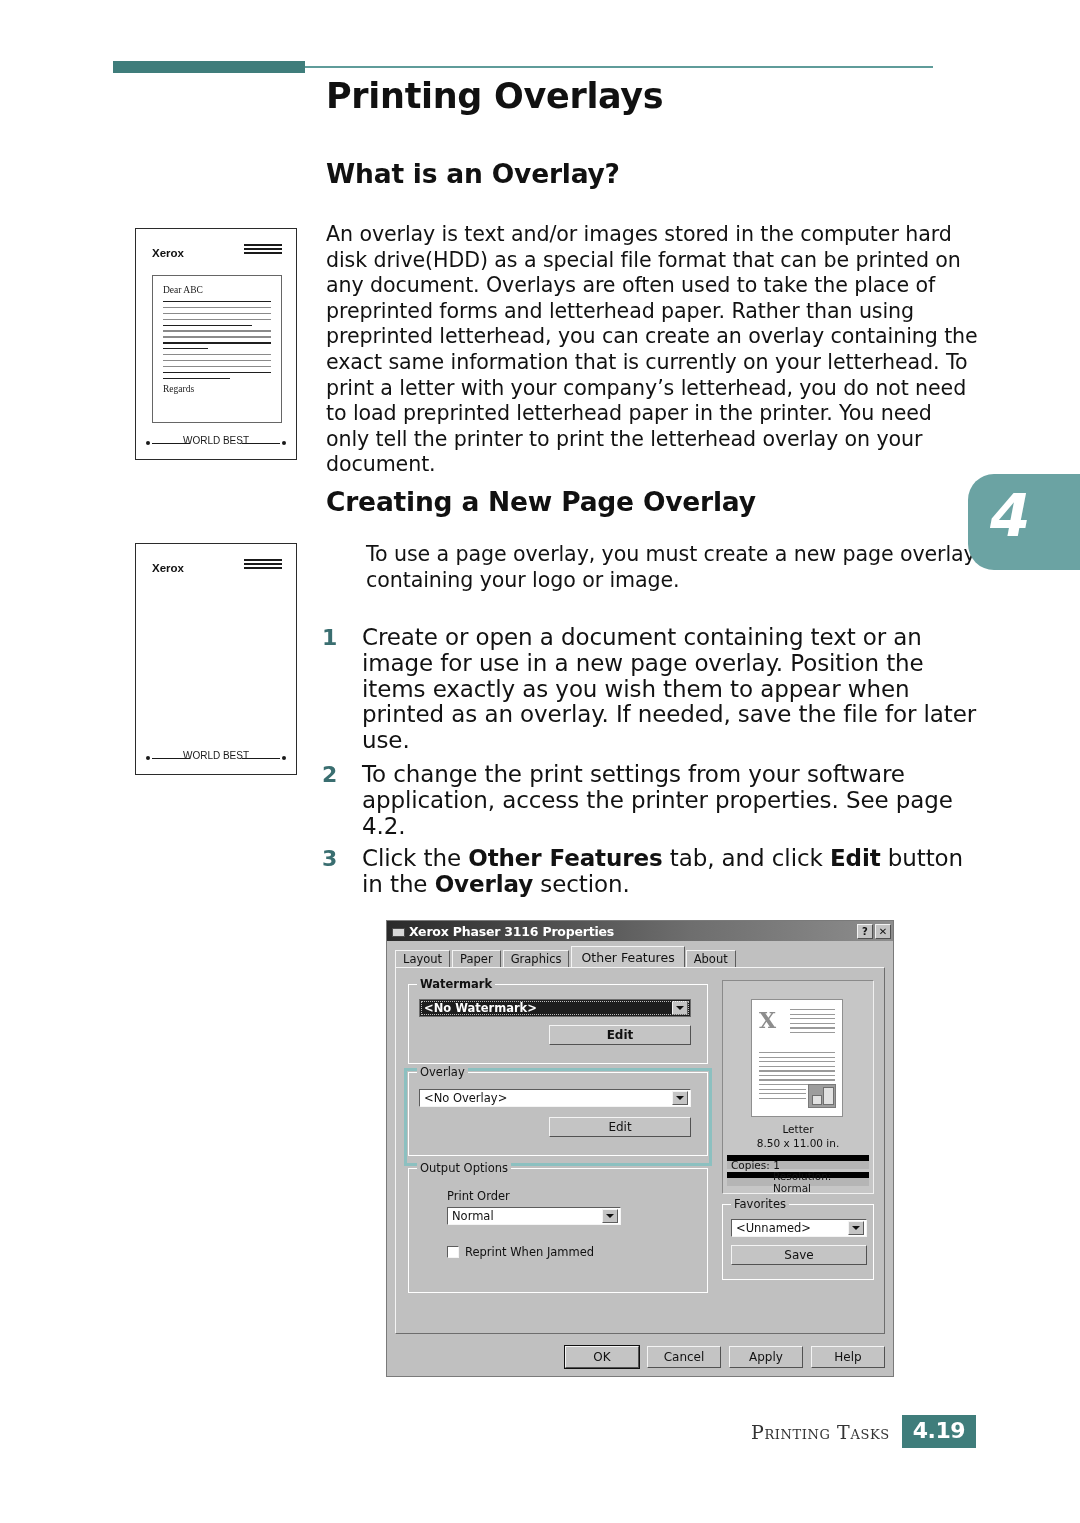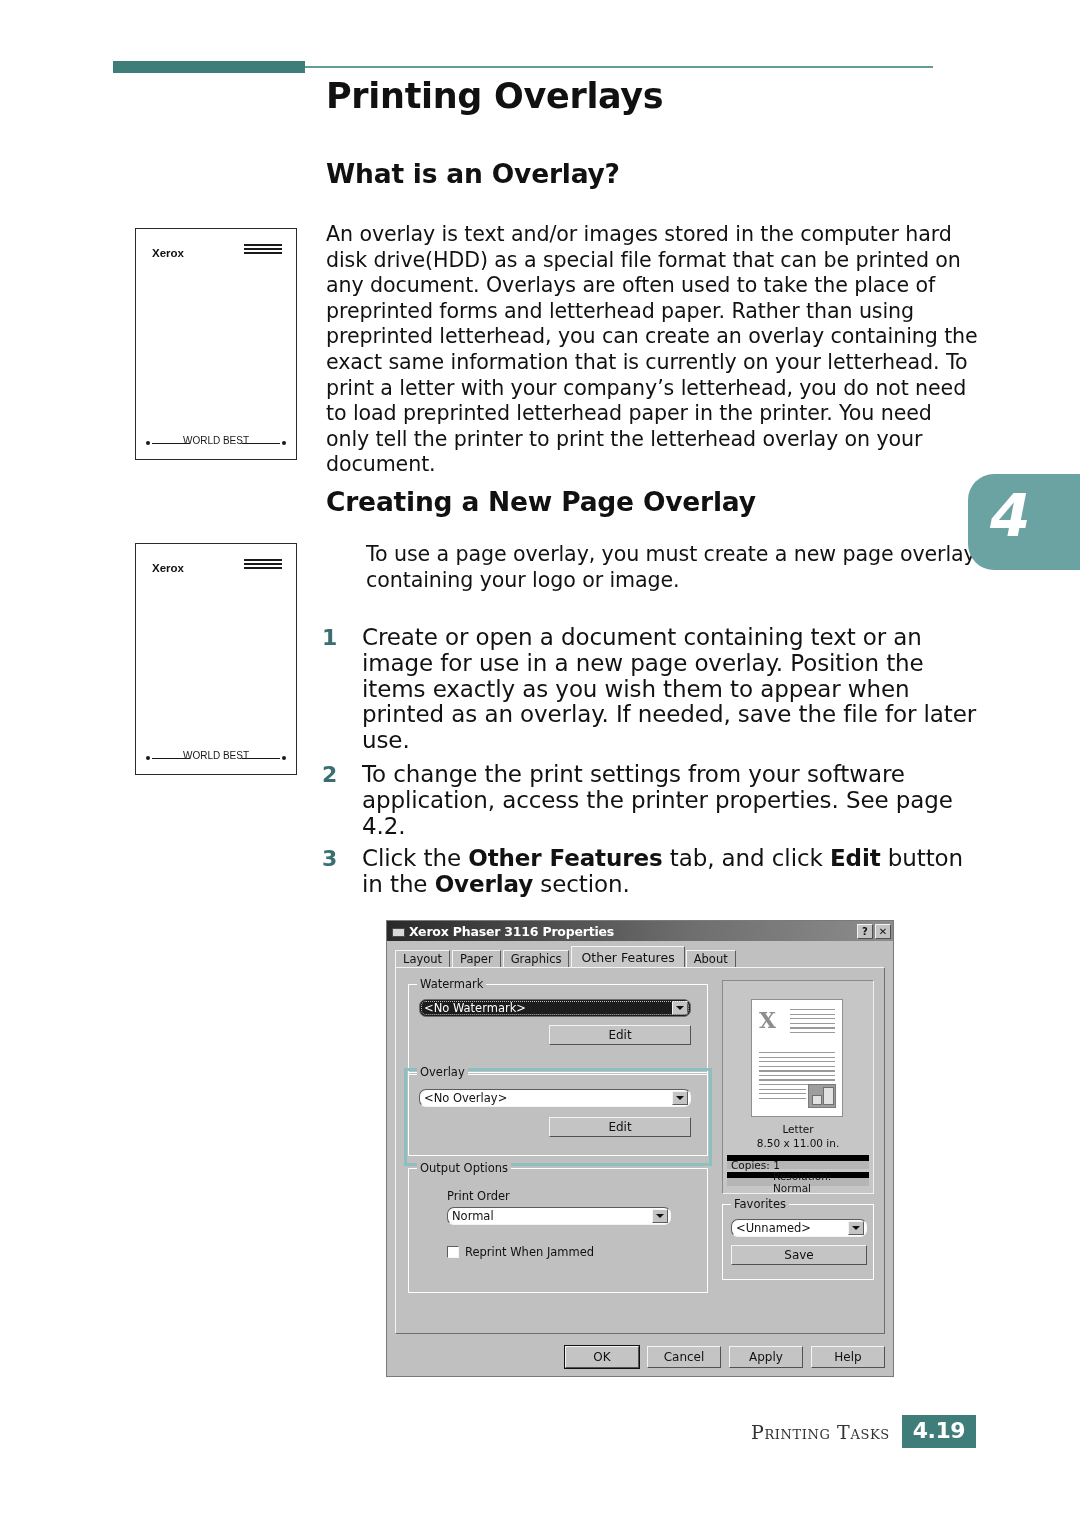--- a/index.html
+++ b/index.html
@@ -322,21 +322,21 @@
   .groupbox > .gb-label {
     position: absolute;
     top: -8px;
     left: 8px;
     background: #c0c0c0;
     padding: 0 3px;
     font-size: 11.5px;
     color: #111;
   }
 
-  #grp-watermark { left: 12px;  top: 16px;  width: 300px; height: 91px; }
+  #grp-watermark { left: 12px;  top: 16px;  width: 300px; height: 80px; font-weight: bold; }
   #overlay-highlight {
     position: absolute;
     left: 8px; top: 100px;
     width: 308px; height: 98px;
     border: 3px solid #8cc0c0;
     box-sizing: border-box;
   }
   #grp-overlay   { left: 12px;  top: 104px; width: 300px; height: 84px; }
   #grp-output    { left: 12px;  top: 200px; width: 300px; height: 125px; }
   #grp-favorites { left: 326px; top: 236px; width: 152px; height: 76px; }
@@ -345,21 +345,20 @@
     position: absolute;
     height: 18px;
     background: #ffffff;
     border-top: 1.5px solid #5c5c5c;
     border-left: 1.5px solid #5c5c5c;
     border-right: 1.5px solid #f4f4f4;
     border-bottom: 1.5px solid #f4f4f4;
     box-sizing: border-box;
     display: flex;
     align-items: center;
-    border-radius: 7px;
   }
   .combo .cv {
     flex: 1;
     padding-left: 4px;
     font-size: 11.5px;
     color: #111;
     white-space: nowrap;
     overflow: hidden;
   }
   .combo.selected {
@@ -622,20 +621,40 @@
 
 <div class="letter-fig" id="fig-letter">
   <div class="fig-head">
     <span class="brand">Xerox</span>
     <span class="bars">
         <i></i>
         <i></i>
         <i></i>
       </span>
   </div>
+  <div class="fig-body">
+    <div class="fig-salutation">Dear ABC</div>
+    <div class="fig-lines">
+      <i class="dark"></i>
+        <i></i>
+        <i></i>
+        <i></i>
+        <i class="dark" style="width:82%"></i>
+        <i></i>
+        <i></i>
+        <i class="dark"></i>
+        <i class="dark" style="width:42%"></i>
+        <i></i>
+        <i></i>
+        <i></i>
+        <i class="dark"></i>
+        <i class="dark" style="width:62%"></i>
+    </div>
+    <div class="fig-regards">Regards</div>
+  </div>
   <div class="fig-footer">
     <span class="dot l"></span>
     <span class="fline l"></span>
     <span class="ftxt">WORLD BEST</span>
     <span class="fline r"></span>
     <span class="dot r"></span>
   </div>
 </div>
 
 <div class="letter-fig" id="fig-blank">
@@ -690,21 +709,21 @@
       <div class="combo" style="left:10px; top:16px; width:272px;">
         <span class="cv">&lt;No Overlay&gt;</span>
         <span class="arrow"></span>
       </div>
       <div class="btn3d" style="left:140px; top:44px; width:142px; height:20px;">Edit</div>
     </div>
 
     <div class="groupbox" id="grp-output">
       <span class="gb-label">Output Options</span>
       <span class="fieldlabel" style="left:38px; top:20px;">Print Order</span>
-      <div class="combo" style="left:38px; top:38px; width:224px;">
+      <div class="combo" style="left:38px; top:38px; width:174px;">
         <span class="cv">Normal</span>
         <span class="arrow"></span>
       </div>
       <div class="checkrow" style="left:38px; top:76px;">
         <span class="box"></span>
         <span>Reprint When Jammed</span>
       </div>
     </div>
 
     <div id="preview-panel">

